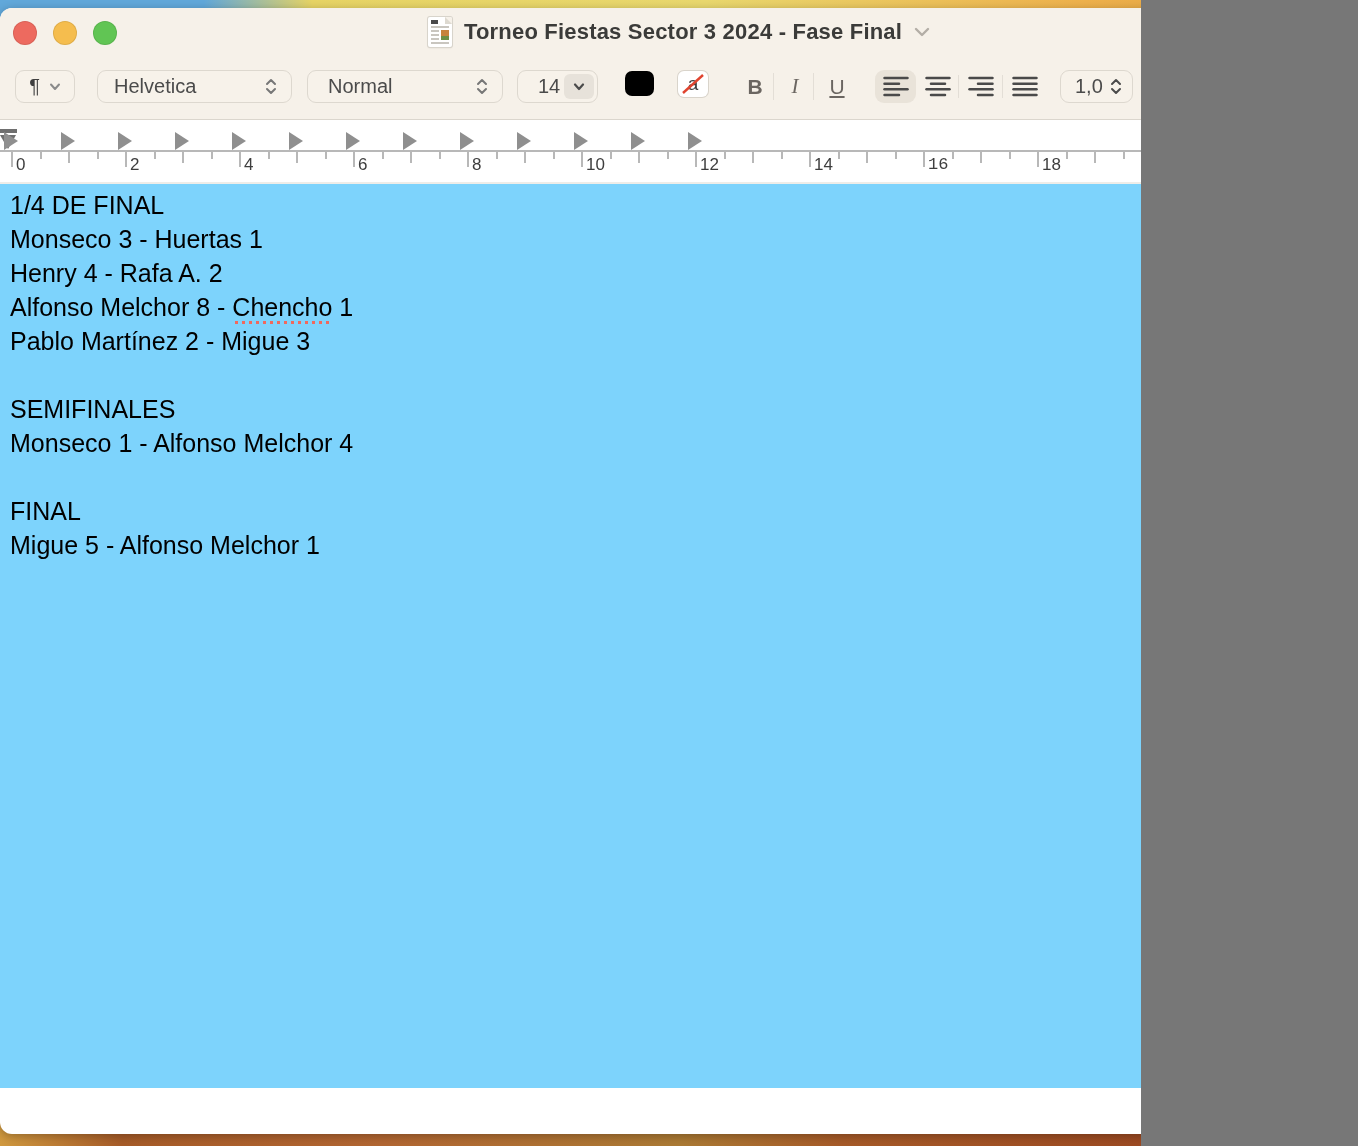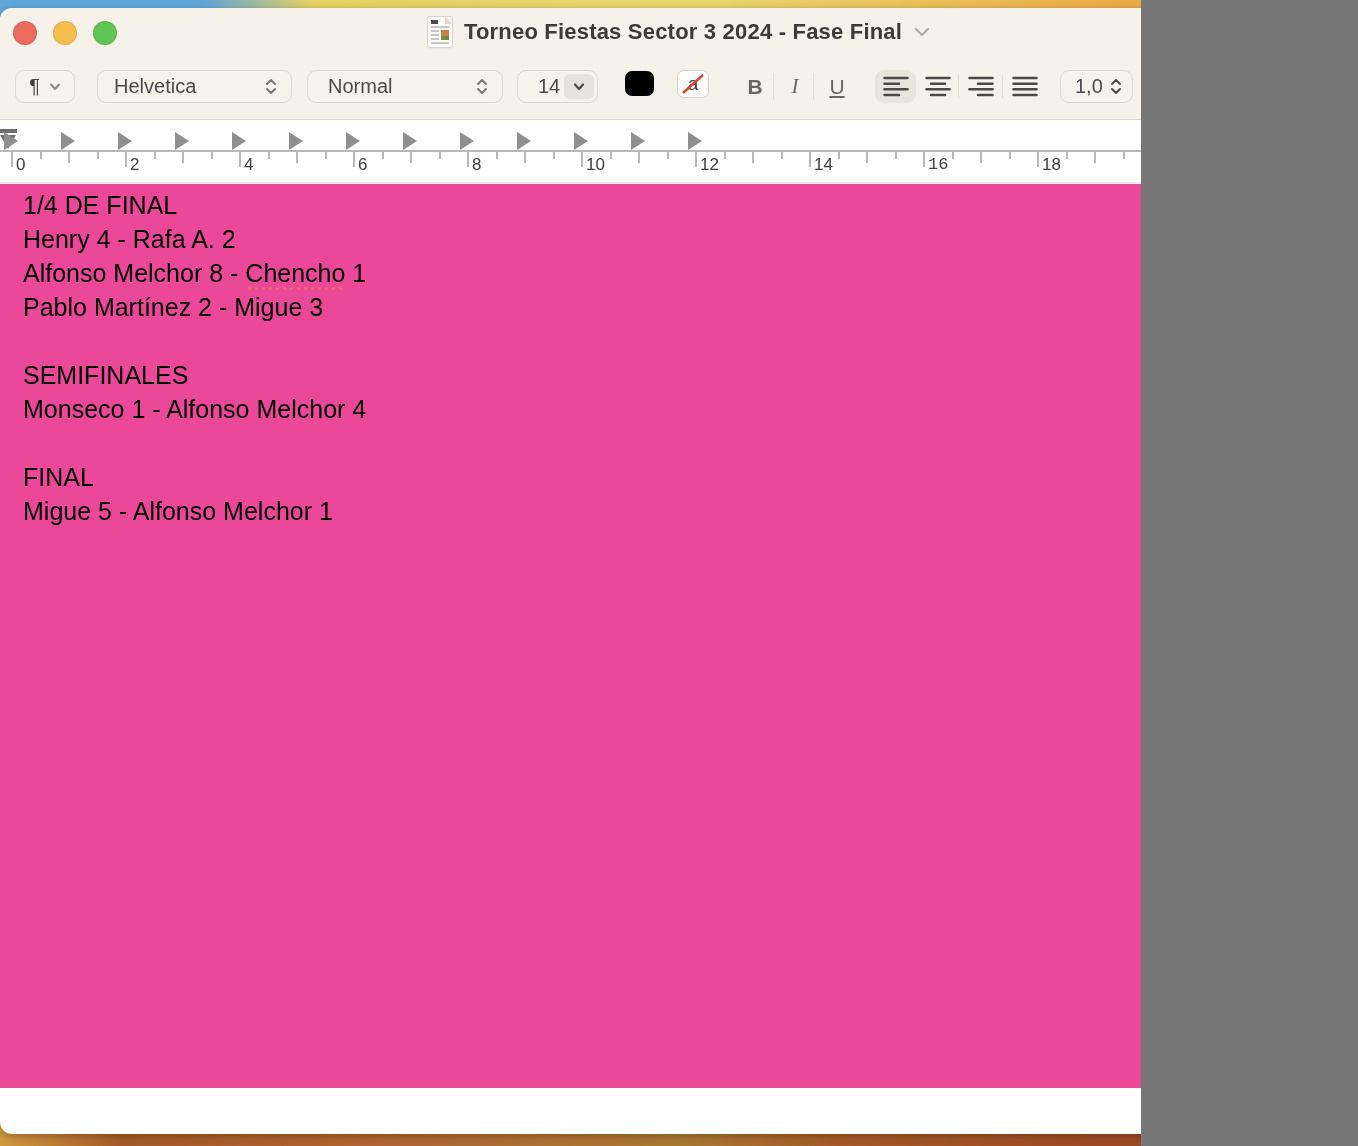--- a/index.html
+++ b/index.html
@@ -73,21 +73,21 @@
   .indent-bar{position:absolute;left:0;top:9px;width:17px;height:4px;background:#6f6f6f;}
   .indent-tri{position:absolute;left:0;top:15px;width:0;height:0;
     border-left:8px solid transparent;border-right:8px solid transparent;border-top:14px solid #6f6f6f;}
   .margin-tri{position:absolute;left:1342px;top:15px;width:0;height:0;
     border-left:8px solid transparent;border-right:8px solid transparent;border-top:14px solid #8f8f8f;}
   .tick{position:absolute;top:32px;width:2px;background:#b8b8b8;}
   .tick.short{height:7px;} .tick.mid{height:11px;} .tick.long{height:15px;}
   .ruler-num{position:absolute;top:35px;font-size:17px;color:#3e3e3e;}
 
   
-  .textarea{position:relative;background:#ec4899;padding:4px 10px 0 23px;min-height:900px;}
+  .textarea{position:relative;background:#7dd3fc;padding:4px 10px 0 10px;min-height:900px;}
   .line{font-size:25px;line-height:34px;color:#000;white-space:pre;}
   .misspelled{background-image:radial-gradient(circle,#f0695d 1.7px,rgba(0,0,0,0) 1.9px);
     background-size:7px 5px;background-repeat:repeat-x;background-position:1px 100%;
     padding-bottom:4px;}
 
   svg{display:block;}
 </style>
 </head>
 <body>
 
@@ -314,20 +314,21 @@
         <div class="tabstop" style="left: 403px;"></div>
         <div class="tabstop" style="left: 460px;"></div>
         <div class="tabstop" style="left: 517px;"></div>
         <div class="tabstop" style="left: 574px;"></div>
         <div class="tabstop" style="left: 631px;"></div>
         <div class="tabstop" style="left: 688px;"></div>
       </div>
 
     <div class="textarea">
         <div class="line"><span>1/4 DE FINAL</span></div>
+        <div class="line"><span>Monseco 3 - Huertas 1</span></div>
         <div class="line"><span>Henry 4 - Rafa A. 2</span></div>
         <div class="line"><span>Alfonso Melchor 8 - </span><span class="misspelled">Chencho</span><span> 1</span></div>
         <div class="line"><span>Pablo Martínez 2 - Migue 3</span></div>
         <div class="line">&nbsp;</div>
         <div class="line"><span>SEMIFINALES</span></div>
         <div class="line"><span>Monseco 1 - Alfonso Melchor 4</span></div>
         <div class="line">&nbsp;</div>
         <div class="line"><span>FINAL</span></div>
         <div class="line"><span>Migue 5 - Alfonso Melchor 1</span></div>
       </div>

